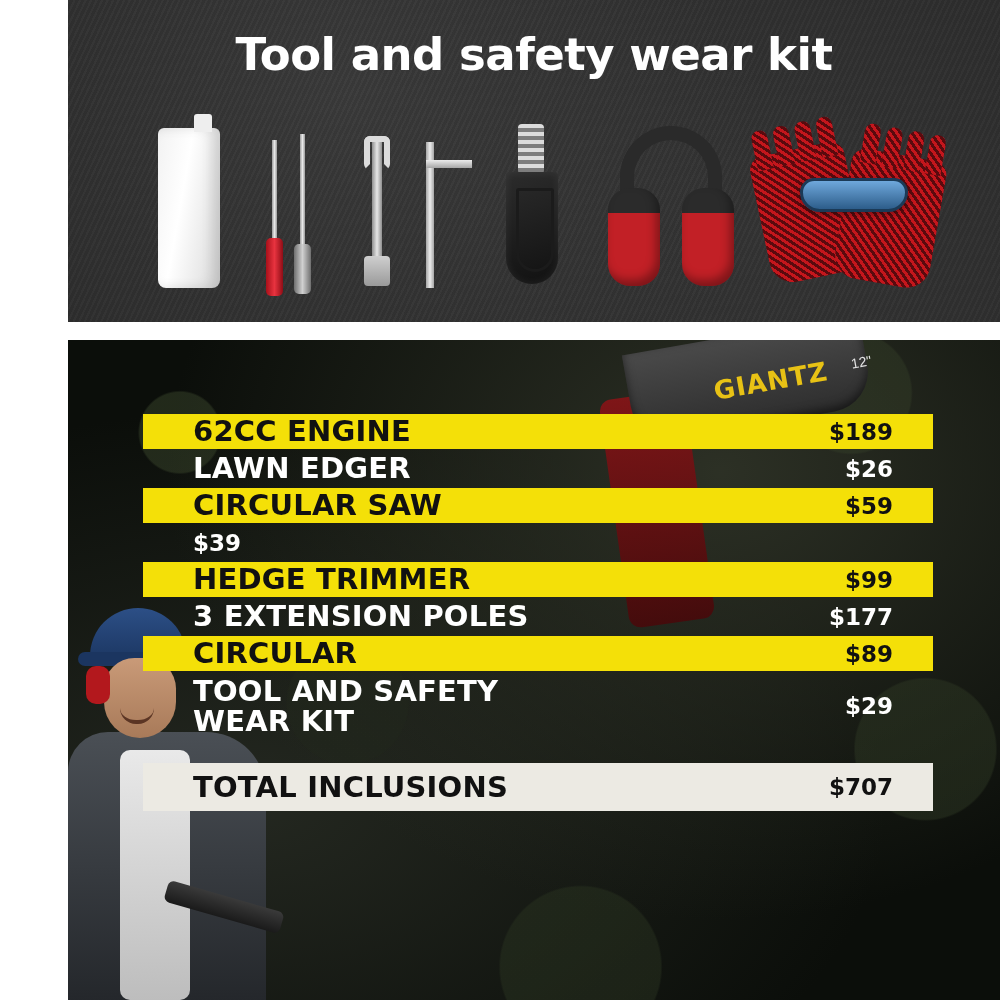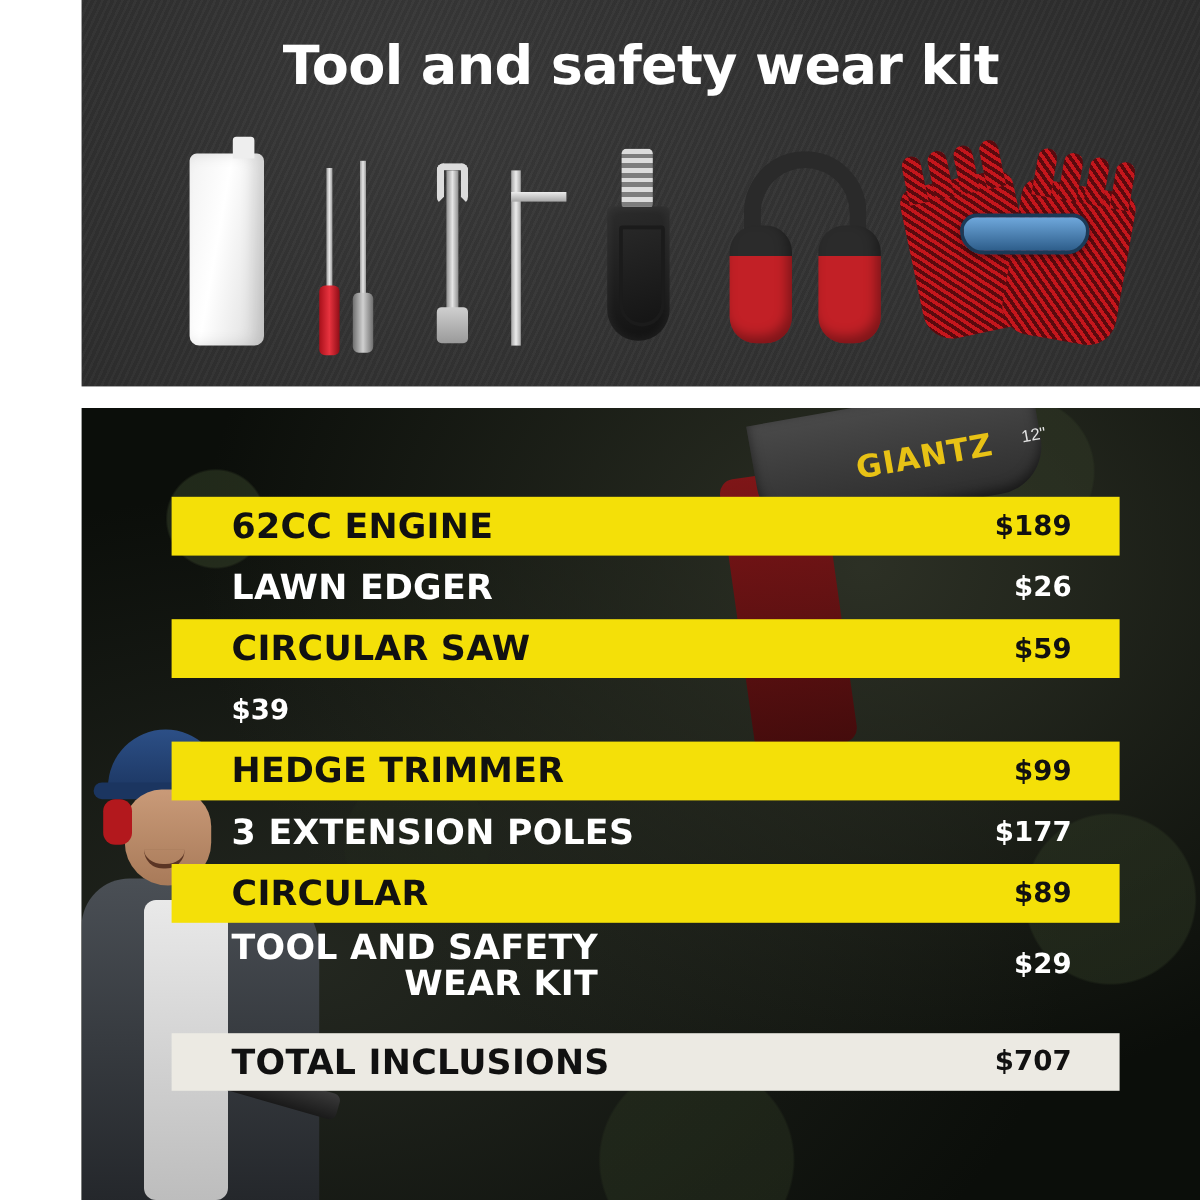--- a/index.html
+++ b/index.html
@@ -399,21 +399,21 @@
   
   .table {
     position: absolute;
     left: 75px;
     top: 74px;
     width: 790px;
     z-index: 5;
   }
   .row {
     position: relative;
-    height: 49px;
+    height: 35px;
     display: flex;
     align-items: center;
     justify-content: space-between;
     padding: 0 40px 0 50px;
     box-sizing: border-box;
     margin-bottom: 2px;
   }
   .row .label {
     font-size: 29px;
     font-weight: bold;
@@ -426,21 +426,20 @@
     font-weight: bold;
     font-family: "DejaVu Sans", sans-serif;
   }
   .row.hl {
     background: #f4e008;
     color: #111111;
   }
   .row.plain {
     background: transparent;
     color: #ffffff;
-    text-align: right;
   }
   .row.tall {
     height: 66px;
   }
   .row.total {
     background: #eceae3;
     color: #111111;
     height: 48px;
     margin-top: 24px;
   }

